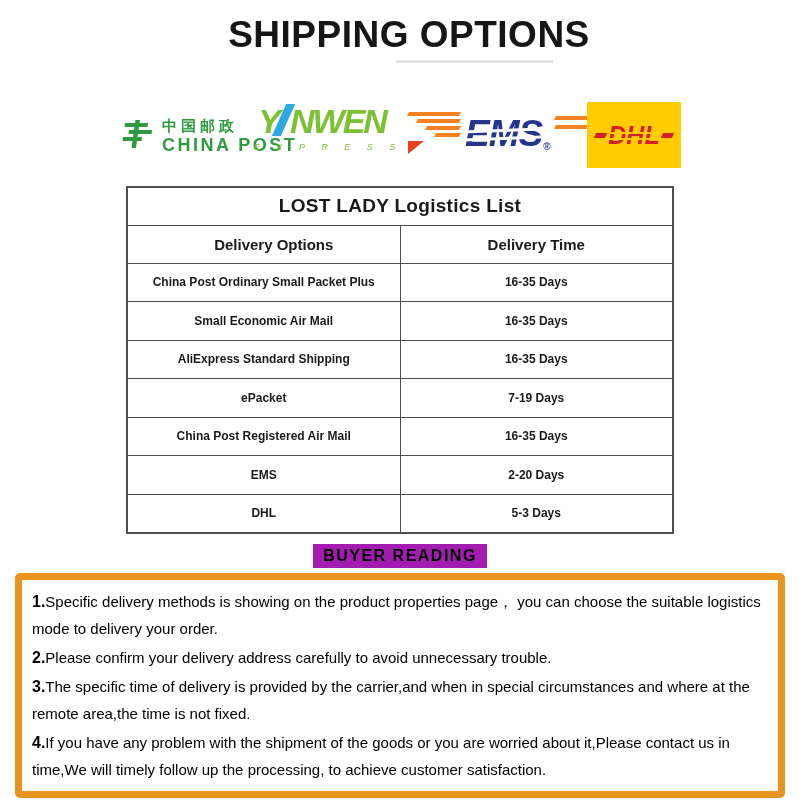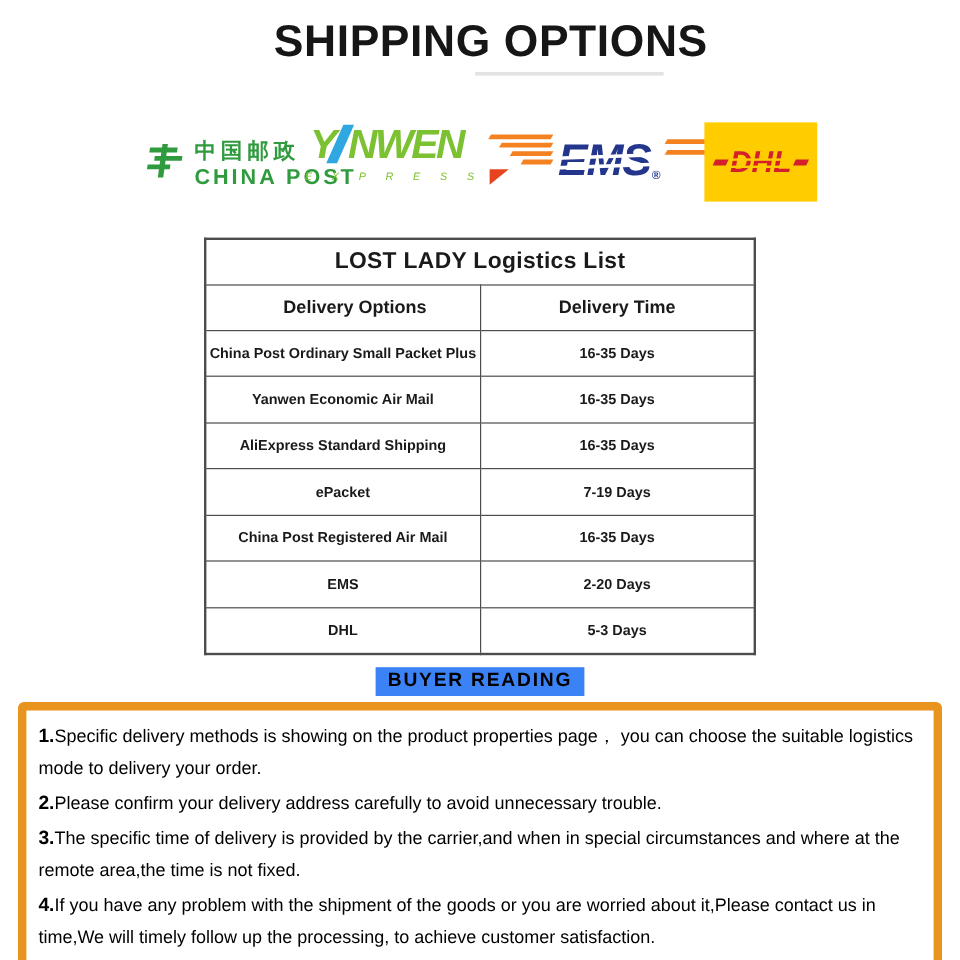--- a/index.html
+++ b/index.html
@@ -13,21 +13,21 @@
   .title-wrap { position:relative; text-align:center; padding-top:14px; height:66px; }
   .page-title { font-size:37px; font-weight:800; color:#161616; letter-spacing:0.5px;padding-left:18px; }
   .title-underline { position:absolute; left:396px; top:60px; width:157px; height:3px; background:#e3e3e3; }
 
   
   .logo-band { position:relative; height:88px; margin-top:28px; }
 
   
   .cp { position:absolute; left:118px; top:22px; display:flex; align-items:center; gap:8px; }
   .cp-text { display:flex; flex-direction:column; line-height:1; }
-  .cp-cn { font-size:18px; font-weight:700; color:#2f9a3e; letter-spacing:4px; white-space:nowrap; }
+  .cp-cn { font-size:15px; font-weight:700; color:#2f9a3e; letter-spacing:4px; white-space:nowrap; }
   .cp-en { font-size:18px; font-weight:700; color:#2f9a3e; letter-spacing:2.5px; margin-top:3px; }
 
   
   .yanwen { position:absolute; left:242px; top:10px; display:flex; flex-direction:column; align-items:center; }
   .yw-row { display:flex; align-items:center; font-style:italic; font-weight:900;
             font-size:34px; color:#7cc131; letter-spacing:-2px; line-height:1; }
   .yw-slash { width:9px; height:32px; background:#2fa8e1; transform:skewX(-24deg); margin:0 2px 2px 0; }
   .yw-sub { font-size:9px; font-weight:400; font-style:italic; color:#7cc131; letter-spacing:7px; margin-top:4px; white-space:nowrap;margin-left:12px; }
 
   
@@ -46,31 +46,31 @@
   
   .dhl-box { position:absolute; left:587px; top:8px; width:94px; height:66px; background:#ffcc00;
              display:flex; align-items:center; justify-content:center; }
   .dhl-inner { display:flex; align-items:center; gap:2px; }
   .dhl-dash { width:11px; height:5px; background:#d3202a; transform:skewX(-25deg); }
   .dhl-word { position:relative; font-style:italic; font-weight:900; font-size:25px; line-height:1; color:#d3202a; letter-spacing:0; }
   .dhl-word::before, .dhl-word::after { content:""; position:absolute; left:0; right:0; height:2px; background:#ffcc00; }
   .dhl-word::before { top:38%; } .dhl-word::after { top:62%; }
 
   
-  .ship-table { width:460px; margin:16px auto 0; border-collapse:collapse; table-layout:fixed; }
+  .ship-table { width:548px; margin:4px auto 0; border-collapse:collapse; table-layout:fixed; }
   .ship-table th, .ship-table td { border:1.5px solid #4d4d4d; text-align:center; vertical-align:middle; color:#1a1a1a; }
   .ship-table { border:2px solid #4d4d4d; }
   .t-title { height:38px; font-size:19px; font-weight:800; letter-spacing:0.3px; }
   .t-head th { height:38px; font-size:15px; font-weight:700; }
   .t-row td { height:38.5px; font-size:12px; font-weight:700; }
   .col-opt { width:68%;padding-left:20px; } .col-time { width:32%; }
 
   
   .badge-wrap { text-align:center; margin-top:10px; height:24px; }
-  .buyer-badge { display:inline-block; background:#3b82f6; color:#000; font-size:16px; font-weight:800;
+  .buyer-badge { display:inline-block; background:#a21caf; color:#000; font-size:16px; font-weight:800;
                  letter-spacing:1.5px; padding:2px 10px 3px; line-height:1.2; }
 
   
   .notes-box { width:770px; margin:5px auto 0; border:7px solid #e8941f; border-radius:5px;
                padding:8px 10px 6px; background:#fff; }
   .note { font-size:15px; line-height:27px; color:#000; margin-bottom:2px; }
   .note-num { font-weight:800; font-size:16px; }
 </style>
 </head>
 <body>
@@ -142,21 +142,21 @@
       <th class="col-opt">Delivery Options</th>
       <th class="col-time">Delivery Time</th>
     </tr>
   </thead>
   <tbody>
     <tr class="t-row">
       <td>China Post Ordinary Small Packet Plus</td>
       <td>16-35 Days</td>
     </tr>
     <tr class="t-row">
-      <td>Yanwen Economic Air Mail</td>
+      <td>Small Economic Air Mail</td>
       <td>16-35 Days</td>
     </tr>
     <tr class="t-row">
       <td>AliExpress Standard Shipping</td>
       <td>16-35 Days</td>
     </tr>
     <tr class="t-row">
       <td>ePacket</td>
       <td>7-19 Days</td>
     </tr>

